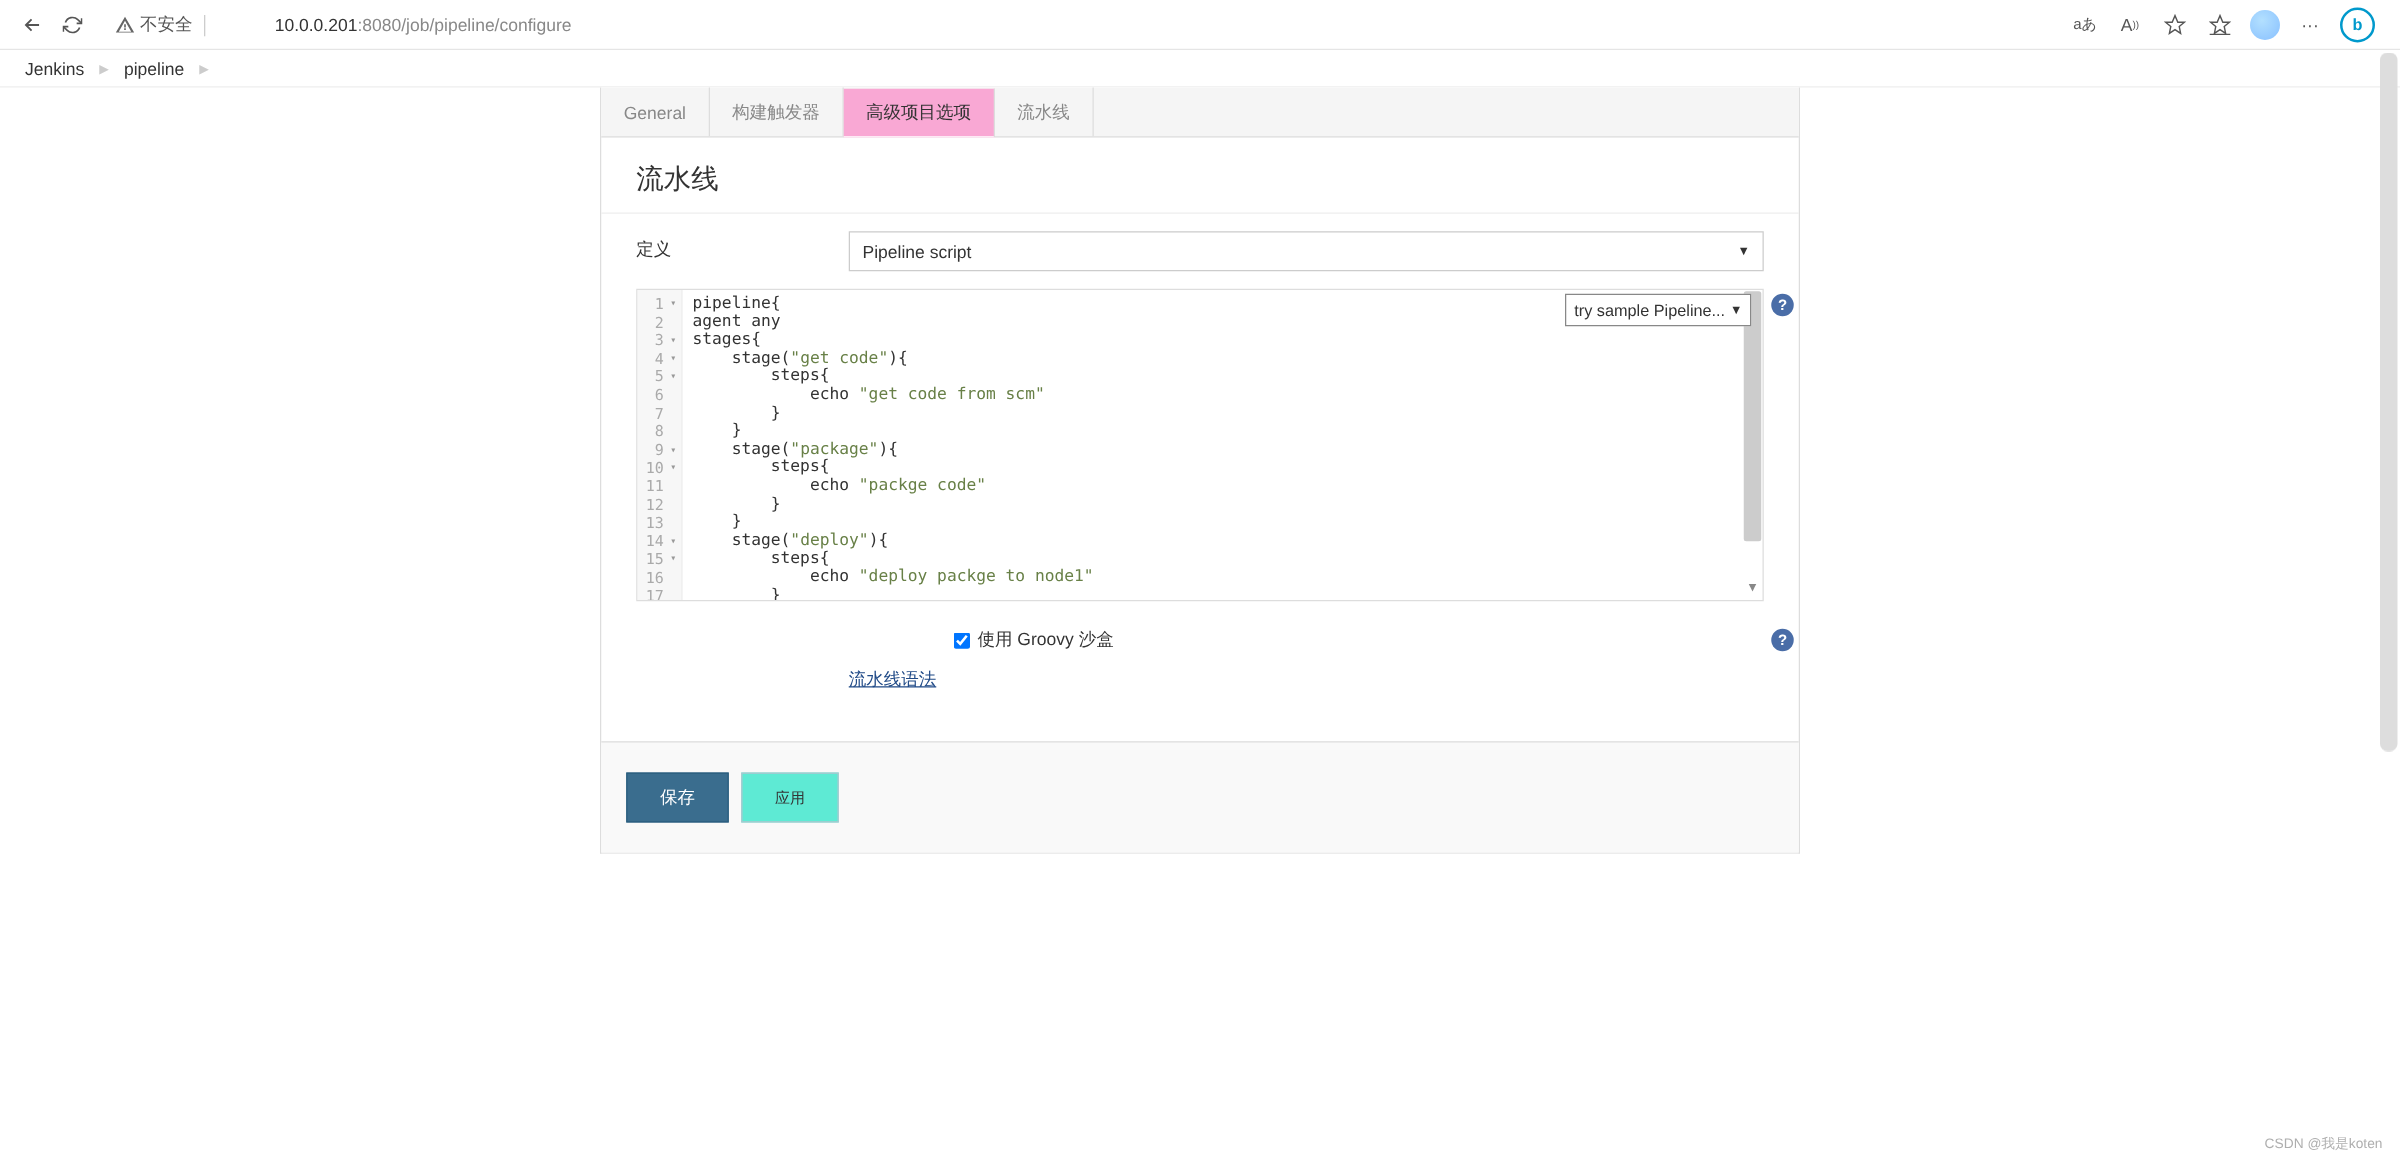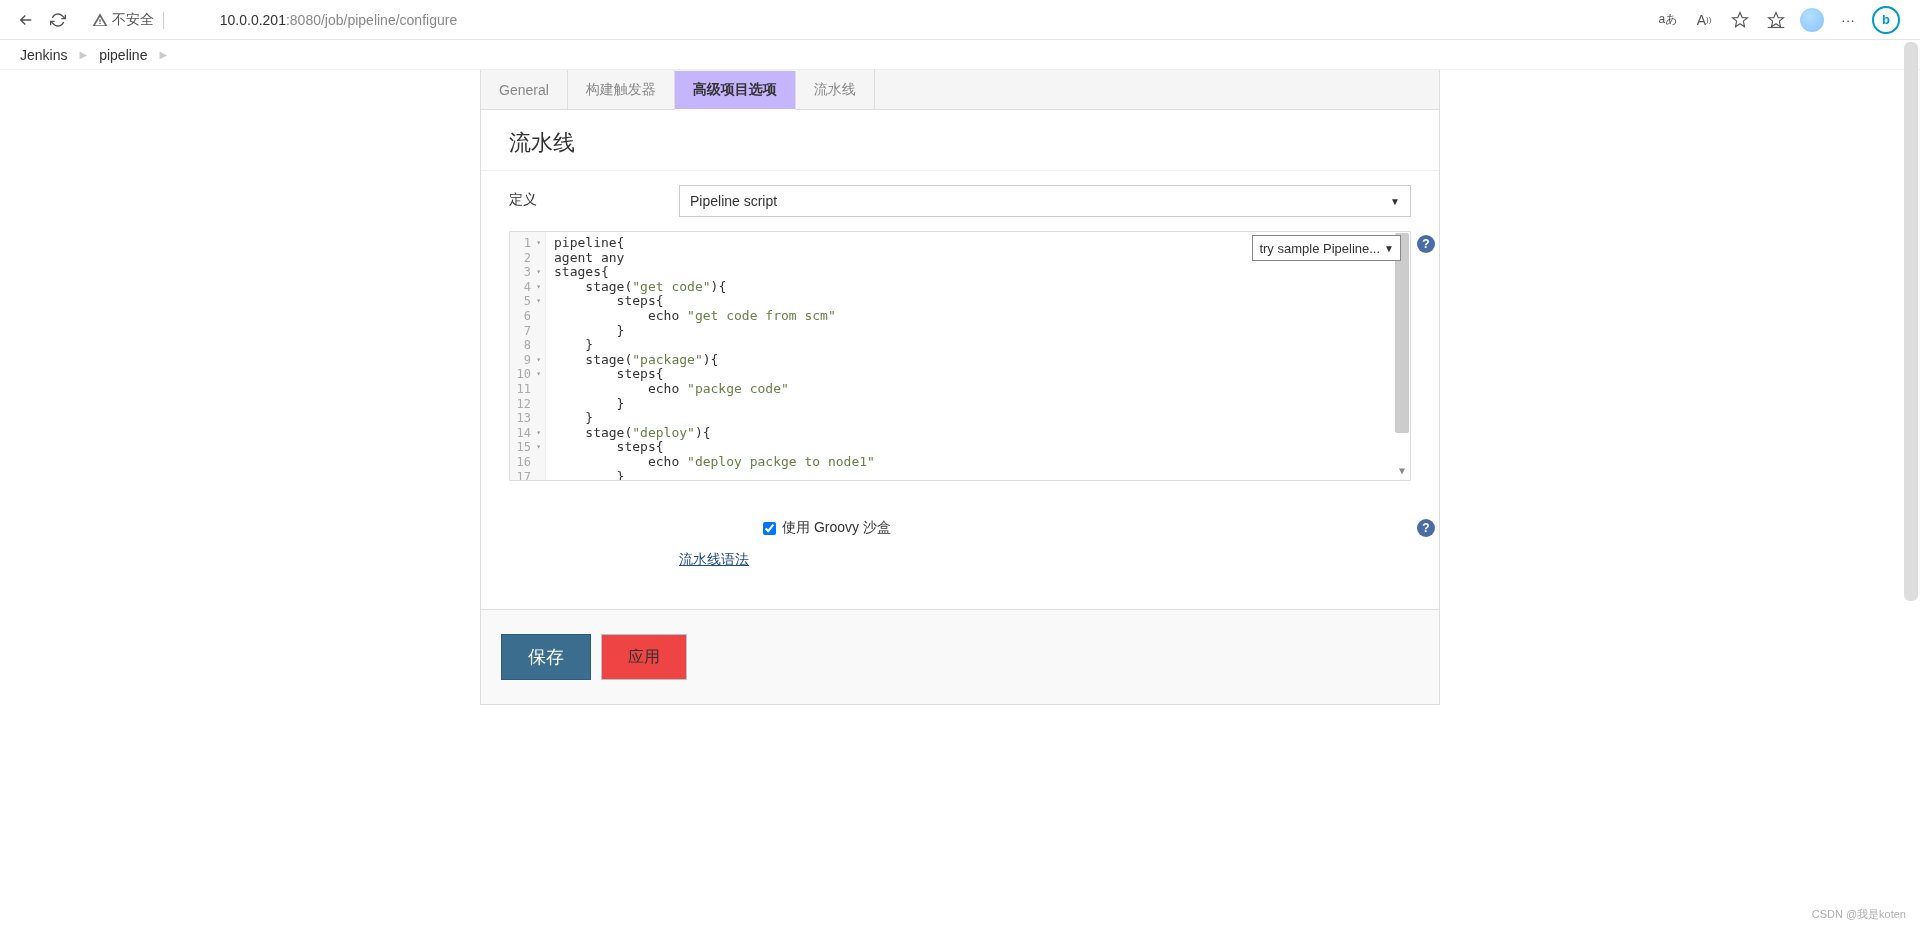--- a/index.html
+++ b/index.html
@@ -23,21 +23,21 @@
 .breadcrumb-item { color: #333; cursor: pointer; }
 .breadcrumb-sep { color: #ccc; margin: 0 12px; font-size: 10px; }
 
 
 .page-wrap { display: flex; justify-content: center; }
 .config-panel { width: 960px; border: 1px solid #ddd; border-top: none; background: #fff; }
 
 
 .tabs-row { height: 40px; display: flex; align-items: stretch; background: #f5f5f5; border-bottom: 1px solid #ddd; }
 .tab { padding: 0 18px; display: flex; align-items: center; color: #888; cursor: pointer; border-right: 1px solid #ddd; }
-.tab.active { background: #c4b5fd; color: #333; border-bottom: 1px solid #fff; position: relative; top: 1px; font-weight: 700;}
+.tab.active { background: #f9a8d4; color: #333; border-bottom: 1px solid #fff; position: relative; top: 1px; font-weight: 400;}
 
 
 .adv-row { padding: 18px 28px 14px; display:flex; justify-content:flex-end; border-bottom:1px solid #eee;}
 .adv-btn { padding: 5px 14px; background: #eee; border: 1px solid #ccc; cursor: pointer; font-size:13px;}
 
 
 .section-title { font-size: 22px; padding: 18px 28px 12px; border-bottom: 1px solid #eee;}
 .form-row { display: flex; padding: 14px 28px; align-items: flex-start; }
 .form-label { width: 170px; padding-top: 6px; color: #333; }
 .form-control { flex: 1; }
@@ -64,22 +64,22 @@
 .check-indent { width: 254px;}
 .check-wrap { display:flex; align-items:center; gap:6px; flex:1;}
 
 
 .link-row { padding: 6px 28px 40px; }
 .link-indent { margin-left: 170px; font-family: Liberation Mono, monospace; }
 .link-txt { color: #204a87; text-decoration: underline; cursor:pointer;}
 
 
 .btn-bar { padding: 24px 20px; border-top: 1px solid #ddd; display:flex; gap:10px; background:#f9f9f9;}
-.btn-primary { padding: 10px 26px; background:#3a6d8e; color:#fff; border:1px solid #2a5d7e; cursor:pointer; font-size:18px;}
-.btn-default { padding: 10px 26px; background:#ef4444; color:#333; border:1px solid #b0c4ce; cursor:pointer; font-size:16px;}
+.btn-primary { padding: 10px 26px; background:#3a6d8e; color:#fff; border:1px solid #2a5d7e; cursor:pointer; font-size:14px;}
+.btn-default { padding: 10px 26px; background:#5eead4; color:#333; border:1px solid #b0c4ce; cursor:pointer; font-size:12px;}
 
 
 .watermark { position: fixed; bottom: 10px; right: 14px; color: rgba(120,120,120,0.6); font-size: 11px; }
 
 
 .page-scroll { position:fixed; right:2px; top:42px; width:14px; height:60%; background:#ddd; border-radius:6px;}
 </style>
 </head>
 <body>
 
@@ -186,21 +186,21 @@
             </div>
           <div class="code-area" id="codearea"><div>pipeline{</div><div>agent any</div><div>stages{</div><div>    stage(<span class="tok-str">"get code"</span>){</div><div>        steps{</div><div>            echo <span class="tok-str">"get code from scm"</span></div><div>        }</div><div>    }</div><div>    stage(<span class="tok-str">"package"</span>){</div><div>        steps{</div><div>            echo <span class="tok-str">"packge code"</span></div><div>        }</div><div>    }</div><div>    stage(<span class="tok-str">"deploy"</span>){</div><div>        steps{</div><div>            echo <span class="tok-str">"deploy packge to node1"</span></div><div>        }</div></div>
           <div class="editor-scroll"></div>
           <div class="editor-scroll-arrow">▼</div>
         </div>
       </div>
     </div>
 
     <div class="check-row">
       <div class="check-indent"></div>
-      <div class="check-wrap" style="position:relative;margin-top:16px;">
+      <div class="check-wrap" style="position:relative;">
         <input type="checkbox" checked="" style="">
         <span>使用 Groovy 沙盒</span>
         <div class="help-icon" style="right:-24px; left:auto; position:absolute; top:0;">?</div>
       </div>
     </div>
 
     <div class="link-row">
       <div class="link-indent">
         <span class="link-txt">流水线语法</span>
       </div>

